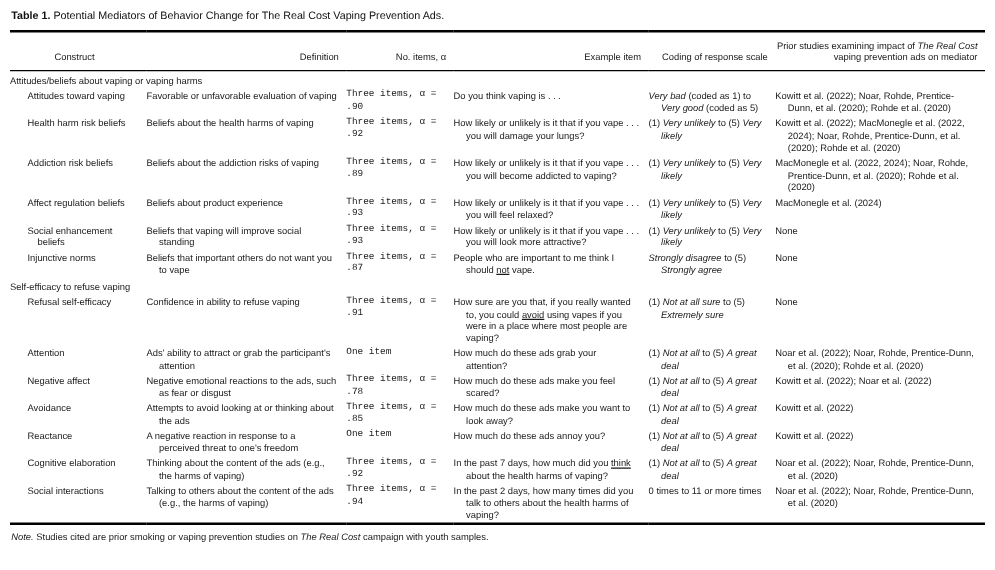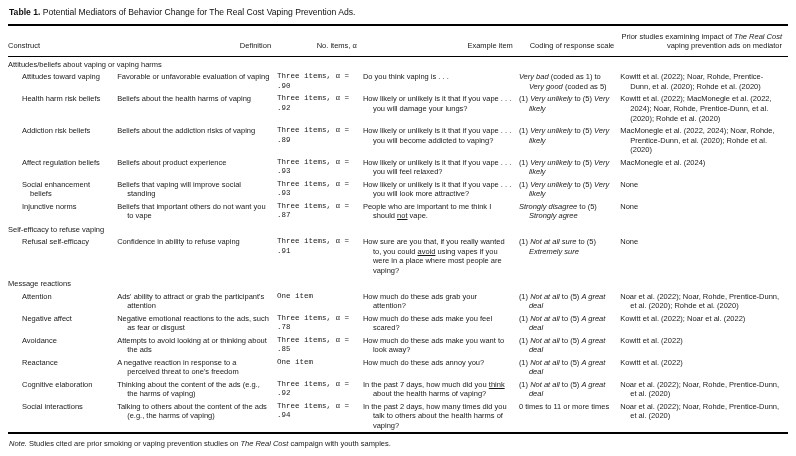--- a/index.html
+++ b/index.html
@@ -14,21 +14,21 @@
   .u { text-decoration:underline; }
   .title { font-size:8.6px; margin:2px 0 6px 1px; color:#111; }
   table.mediators {
     width:100%; border-collapse:collapse; table-layout:fixed;
     border-top:2px solid #000; border-bottom:2px solid #000;
   }
   thead th {
     font-weight:normal; text-align:right; vertical-align:bottom;
     padding:6px 6px 5px 0; border-bottom:1px solid #000; font-size:7.5px;
   }
-  thead th.construct { text-align:left;margin-left:31px; }
+  thead th.construct { text-align:center;margin-left:31px; }
   td { vertical-align:top; padding:1.5px 7px 1.5px 0; }
   td.section { padding-left:0; padding-top:2.5px;margin-top:40px; }
   td.construct { padding-left:22px; text-indent:-8px; }
   td.definition, td.example, td.coding, td.prior {
     padding-left:10px; text-indent:-10px;
   }
   td.items { padding-left:0;font-family:Liberation Mono, monospace; }
   tbody tr:first-child td { padding-top:3px; }
   .note { margin:5px 0 0 1px; font-size:7.5px; }
 </style>
@@ -115,23 +115,20 @@
         </tr>
         <tr>
           <td class="construct">Refusal self-efficacy</td>
           <td class="definition">Confidence in ability to refuse vaping</td>
           <td class="items">Three items, α = .91</td>
           <td class="example"><span>How sure are you that, if you really wanted to, you could </span><span class="u">avoid</span><span> using vapes if you were in a place where most people are vaping?</span></td>
           <td class="coding"><span>(1) </span><span class="i">Not at all sure</span><span> to (5) </span><span class="i">Extremely sure</span></td>
           <td class="prior">None</td>
         </tr>
         <tr>
-          <td colspan="6" class="section">Message reactions</td>
-        </tr>
-        <tr>
           <td class="construct">Attention</td>
           <td class="definition">Ads' ability to attract or grab the participant's attention</td>
           <td class="items">One item</td>
           <td class="example">How much do these ads grab your attention?</td>
           <td class="coding"><span>(1) </span><span class="i">Not at all</span><span> to (5) </span><span class="i">A great deal</span></td>
           <td class="prior">Noar et al. (2022); Noar, Rohde, Prentice-Dunn, et al. (2020); Rohde et al. (2020)</td>
         </tr>
         <tr>
           <td class="construct">Negative affect</td>
           <td class="definition">Negative emotional reactions to the ads, such as fear or disgust</td>

